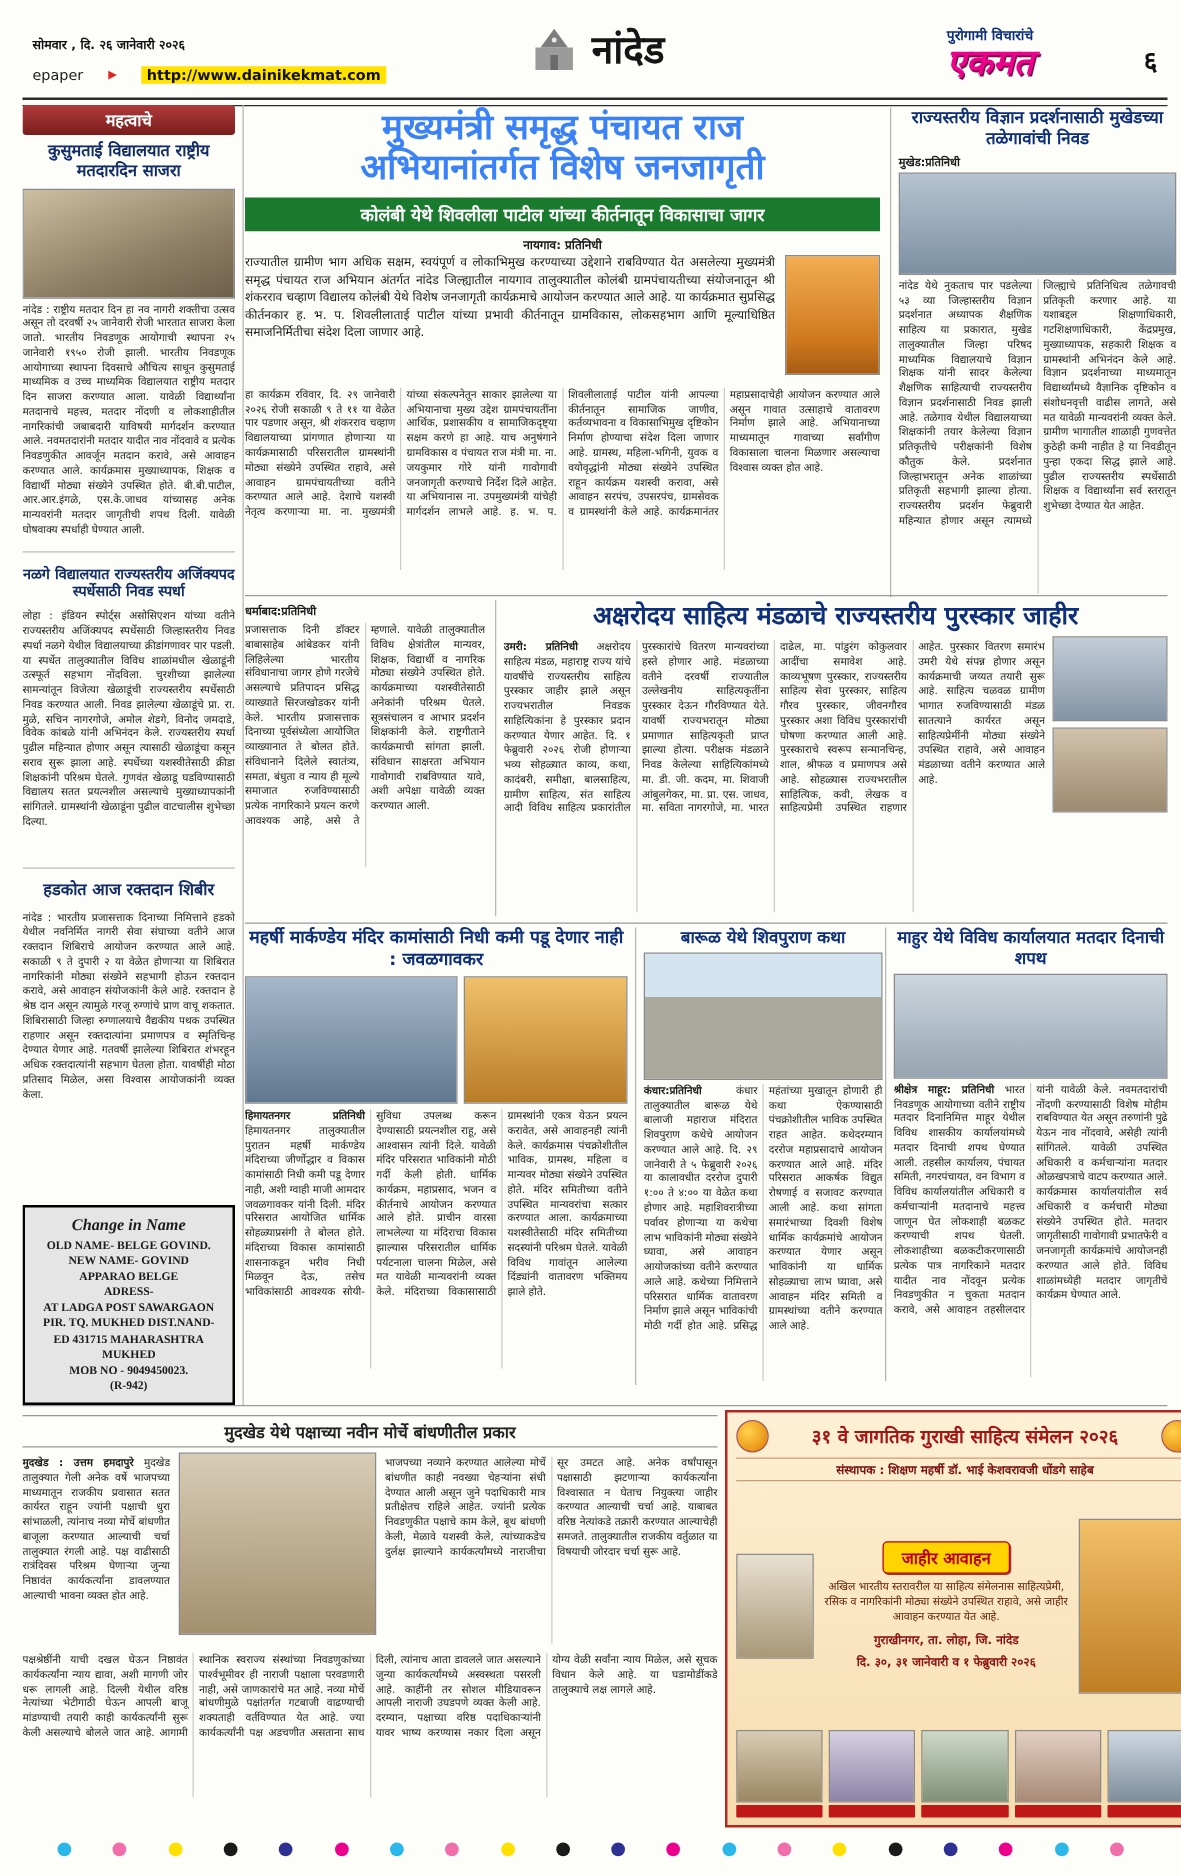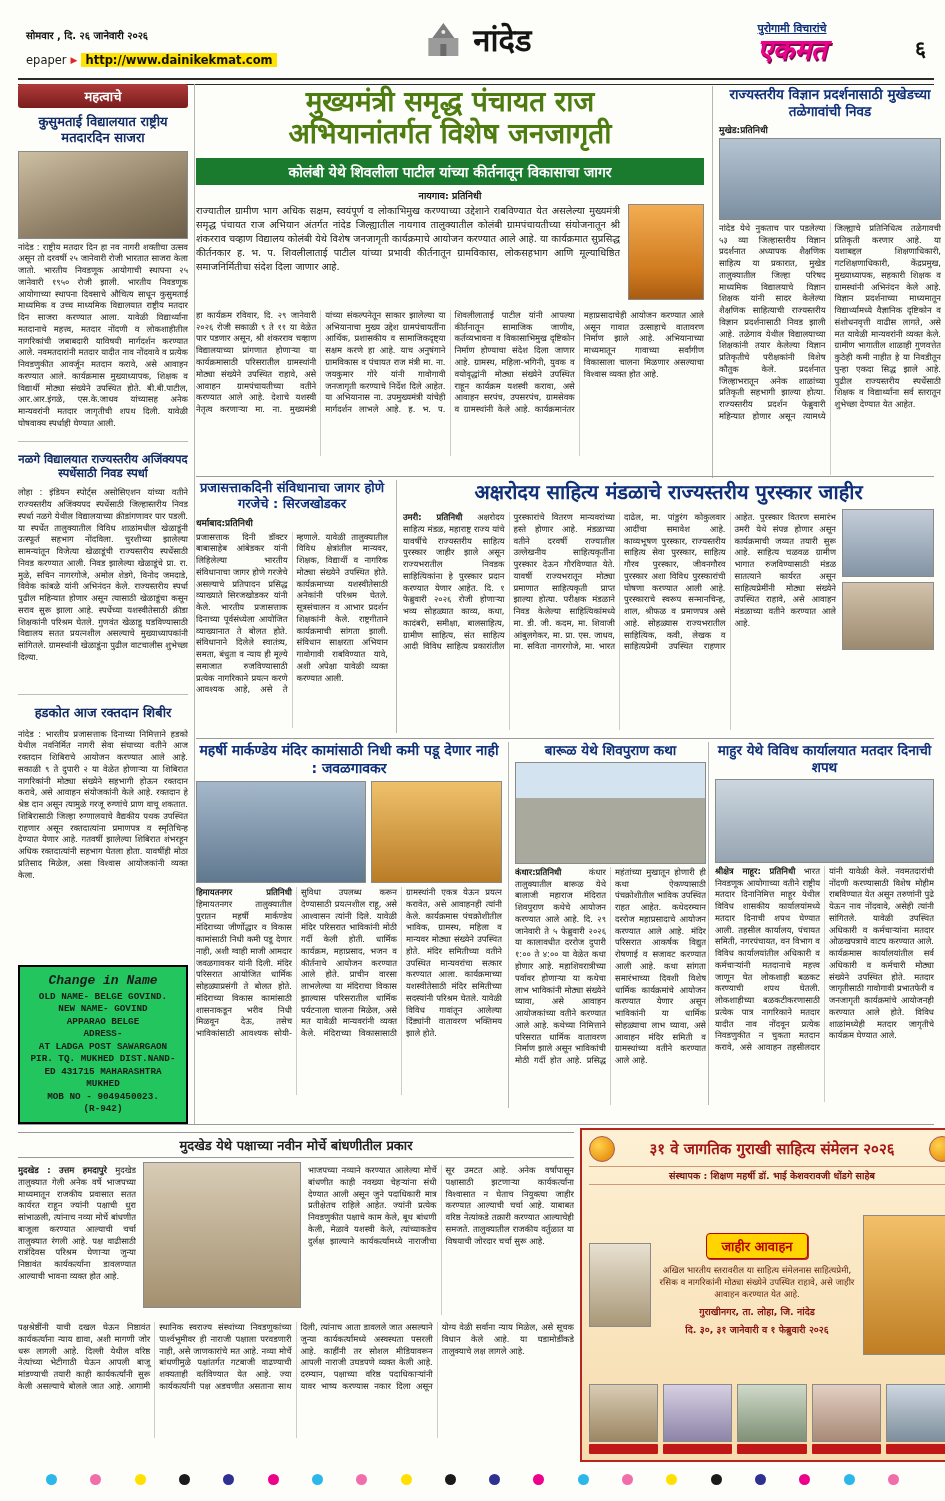--- a/index.html
+++ b/index.html
@@ -2,28 +2,28 @@
 <html><head>
 <meta charset="utf-8">
 <style>
   html,body{margin:0;padding:0;background:#8a8a8a;}
   .page{position:relative;width:945px;height:1501px;margin:0 auto;background:#fdfdfa;
         font-family:"DejaVu Sans",sans-serif;color:#1b1b1b;overflow:hidden;}
 
   
   .masthead{position:absolute;left:18px;right:11px;top:14px;height:62px;}
   .ed-date{position:absolute;left:8px;top:14px;font-size:10px;font-weight:bold;color:#111;}
-  .epaper{position:absolute;left:8px;top:39px;font-size:11.5px;display:flex;align-items:center;gap:4px;}
+  .epaper{position:absolute;left:8px;top:39px;font-size:11.5px;display:flex;align-items:center;gap:20px;}
   .arrow{color:#e3251f;font-size:9px;}
   .url{background:#ffe200;font-weight:bold;padding:0 4px;color:#111;cursor:pointer;}
   .mast-center{position:absolute;left:50%;transform:translateX(-50%);top:8px;display:flex;align-items:center;gap:7px;}
   .temple{width:46px;height:36px;}
   .mast-title{font-size:31px;font-weight:bold;color:#151515;line-height:1;}
   .brand{position:absolute;right:62px;top:6px;width:160px;text-align:center;}
-  .tagline{font-size:11px;font-weight:bold;color:#0d2f7a;text-decoration:underline;}
+  .tagline{font-size:11px;font-weight:bold;color:#0d2f7a;}
   .brandname{font-size:28px;font-weight:bold;font-style:italic;color:#ec008c;
              text-shadow:1px 1.5px 0 #7e0b4e;line-height:1.05;}
   .pageno{position:absolute;right:8px;top:20px;font-size:21px;font-weight:bold;color:#111;}
   .headrule{position:absolute;left:18px;right:11px;top:78px;height:4px;
             border-top:2px solid #2b2b2b;border-bottom:1px solid #2b2b2b;}
 
   
   .photo{border:1px solid #8a8a8a;box-sizing:border-box;}
   .body-txt{font-size:8.4px;line-height:1.4;text-align:justify;color:#1c1c1c;margin:3px 0;overflow:hidden;}
   .byline{font-weight:bold;}
@@ -40,27 +40,27 @@
   .leftcol{position:absolute;left:18px;top:84px;width:170px;height:1040px;padding-right:6px;
            border-right:1px solid #b5b5b5;display:flex;flex-direction:column;overflow:hidden;}
   .important{background:linear-gradient(#b03a3a,#7a1d1d);color:#fff;font-size:13px;font-weight:bold;
              text-align:center;padding:3px 0;border-radius:3px;}
   .lh{font-size:13px;font-weight:bold;color:#122c66;text-align:center;line-height:1.25;margin:6px 0 4px;}
   .lh.small{font-size:11.5px;}
   .ph-voter{height:88px;background:linear-gradient(160deg,#cdbfa2,#8f7f66 60%,#6e5f49);}
   .hA{height:192px;}.hB{height:200px;}.hC{height:158px;}
   .sep{border-top:1px solid #bbb;margin:4px 0;}
   .cbox{border:2px solid #000;padding:6px 4px;text-align:center;margin-top:auto;
-        font-family:Liberation Mono, monospace;background:#22c55e;}
+        font-family:Liberation Serif, serif;background:#e5e5e5;}
   .cbox-title{font-size:13px;font-weight:bold;font-style:italic;margin-bottom:3px;}
   .cbox-line{font-size:9.3px;font-weight:bold;line-height:1.35;}
 
   
   .leadsec{position:absolute;left:196px;top:86px;width:508px;}
-  .mainh{font-size:28px;line-height:1.16;color:#4d7c0f;text-align:center;margin:0;font-weight:bold;}
+  .mainh{font-size:28px;line-height:1.16;color:#3b82f6;text-align:center;margin:0;font-weight:bold;}
   .strap{margin-top:7px;background:#1a7a2e;color:#fff;font-size:14px;font-weight:bold;
          text-align:center;padding:4px 2px;}
   .lead-byline{text-align:center;font-size:9.5px;margin:4px 0 2px;font-weight:bold;}
   .lead-wrap{position:relative;padding-right:84px;min-height:100px;}
   .lead-intro{font-size:9.7px;line-height:1.45;text-align:justify;margin:0;}
   .ph-saint{position:absolute;right:0;top:0;width:76px;height:96px;
             background:linear-gradient(#f3ad52,#cf7a1f 70%,#a85c12);}
   .leadcols{height:146px;margin-top:6px;}
 
   
@@ -217,21 +217,20 @@
   <section class="scisec">
     <h2 class="arth h2s">राज्यस्तरीय विज्ञान प्रदर्शनासाठी मुखेडच्या तळेगावांची निवड</h2>
     <div class="mini-byline">मुखेड:प्रतिनिधी</div>
     <div class="photo ph-sci"></div>
     <p class="body-txt cols2 sci-body">नांदेड येथे नुकताच पार पडलेल्या ५३ व्या जिल्हास्तरीय विज्ञान प्रदर्शनात अध्यापक शैक्षणिक साहित्य या प्रकारात, मुखेड तालुक्यातील जिल्हा परिषद माध्यमिक विद्यालयाचे विज्ञान शिक्षक यांनी सादर केलेल्या शैक्षणिक साहित्याची राज्यस्तरीय विज्ञान प्रदर्शनासाठी निवड झाली आहे. तळेगाव येथील विद्यालयाच्या शिक्षकांनी तयार केलेल्या विज्ञान प्रतिकृतीचे परीक्षकांनी विशेष कौतुक केले. प्रदर्शनात जिल्हाभरातून अनेक शाळांच्या प्रतिकृती सहभागी झाल्या होत्या. राज्यस्तरीय प्रदर्शन फेब्रुवारी महिन्यात होणार असून त्यामध्ये जिल्ह्याचे प्रतिनिधित्व तळेगावची प्रतिकृती करणार आहे. या यशाबद्दल शिक्षणाधिकारी, गटशिक्षणाधिकारी, केंद्रप्रमुख, मुख्याध्यापक, सहकारी शिक्षक व ग्रामस्थांनी अभिनंदन केले आहे. विज्ञान प्रदर्शनाच्या माध्यमातून विद्यार्थ्यांमध्ये वैज्ञानिक दृष्टिकोन व संशोधनवृत्ती वाढीस लागते, असे मत यावेळी मान्यवरांनी व्यक्त केले. ग्रामीण भागातील शाळाही गुणवत्तेत कुठेही कमी नाहीत हे या निवडीतून पुन्हा एकदा सिद्ध झाले आहे. पुढील राज्यस्तरीय स्पर्धेसाठी शिक्षक व विद्यार्थ्यांना सर्व स्तरातून शुभेच्छा देण्यात येत आहेत.</p>
   </section>
 
   <div class="hr hr1"></div>
 
   <section class="sansec">
-    <h2 class="arth h2m">प्रजासत्ताकदिनी संविधानाचा जागर होणे गरजेचे : सिरजखोडकर</h2>
     <div class="mini-byline">धर्माबाद:प्रतिनिधी</div>
     <p class="body-txt cols2 san-body">प्रजासत्ताक दिनी डॉक्टर बाबासाहेब आंबेडकर यांनी लिहिलेल्या भारतीय संविधानाचा जागर होणे गरजेचे असल्याचे प्रतिपादन प्रसिद्ध व्याख्याते सिरजखोडकर यांनी केले. भारतीय प्रजासत्ताक दिनाच्या पूर्वसंध्येला आयोजित व्याख्यानात ते बोलत होते. संविधानाने दिलेले स्वातंत्र्य, समता, बंधुता व न्याय ही मूल्ये समाजात रुजविण्यासाठी प्रत्येक नागरिकाने प्रयत्न करणे आवश्यक आहे, असे ते म्हणाले. यावेळी तालुक्यातील विविध क्षेत्रांतील मान्यवर, शिक्षक, विद्यार्थी व नागरिक मोठ्या संख्येने उपस्थित होते. कार्यक्रमाच्या यशस्वीतेसाठी अनेकांनी परिश्रम घेतले. सूत्रसंचालन व आभार प्रदर्शन शिक्षकांनी केले. राष्ट्रगीताने कार्यक्रमाची सांगता झाली. संविधान साक्षरता अभियान गावोगावी राबविण्यात यावे, अशी अपेक्षा यावेळी व्यक्त करण्यात आली.</p>
   </section>
 
   <section class="akssec">
     <h2 class="arth aksh">अक्षरोदय साहित्य मंडळाचे राज्यस्तरीय पुरस्कार जाहीर</h2>
     <div class="aks-row">
       <p class="body-txt cols4 aks-body"><b class="byline">उमरी: प्रतिनिधी</b> <span>अक्षरोदय साहित्य मंडळ, महाराष्ट्र राज्य यांचे यावर्षीचे राज्यस्तरीय साहित्य पुरस्कार जाहीर झाले असून राज्यभरातील निवडक साहित्यिकांना हे पुरस्कार प्रदान करण्यात येणार आहेत. दि. १ फेब्रुवारी २०२६ रोजी होणाऱ्या भव्य सोहळ्यात काव्य, कथा, कादंबरी, समीक्षा, बालसाहित्य, ग्रामीण साहित्य, संत साहित्य आदी विविध साहित्य प्रकारांतील पुरस्कारांचे वितरण मान्यवरांच्या हस्ते होणार आहे. मंडळाच्या वतीने दरवर्षी राज्यातील उल्लेखनीय साहित्यकृतींना पुरस्कार देऊन गौरविण्यात येते. यावर्षी राज्यभरातून मोठ्या प्रमाणात साहित्यकृती प्राप्त झाल्या होत्या. परीक्षक मंडळाने निवड केलेल्या साहित्यिकांमध्ये मा. डी. जी. कदम, मा. शिवाजी आंबुलगेकर, मा. प्रा. एस. जाधव, मा. सविता नागरगोजे, मा. भारत दाढेल, मा. पांडुरंग कोकुलवार आदींचा समावेश आहे. काव्यभूषण पुरस्कार, राज्यस्तरीय साहित्य सेवा पुरस्कार, साहित्य गौरव पुरस्कार, जीवनगौरव पुरस्कार अशा विविध पुरस्कारांची घोषणा करण्यात आली आहे. पुरस्काराचे स्वरूप सन्मानचिन्ह, शाल, श्रीफळ व प्रमाणपत्र असे आहे. सोहळ्यास राज्यभरातील साहित्यिक, कवी, लेखक व साहित्यप्रेमी उपस्थित राहणार आहेत. पुरस्कार वितरण समारंभ उमरी येथे संपन्न होणार असून कार्यक्रमाची जय्यत तयारी सुरू आहे. साहित्य चळवळ ग्रामीण भागात रुजविण्यासाठी मंडळ सातत्याने कार्यरत असून साहित्यप्रेमींनी मोठ्या संख्येने उपस्थित राहावे, असे आवाहन मंडळाच्या वतीने करण्यात आले आहे.</span></p>
       <div class="aks-photos">
         <div class="photo ph-aks1"></div>

